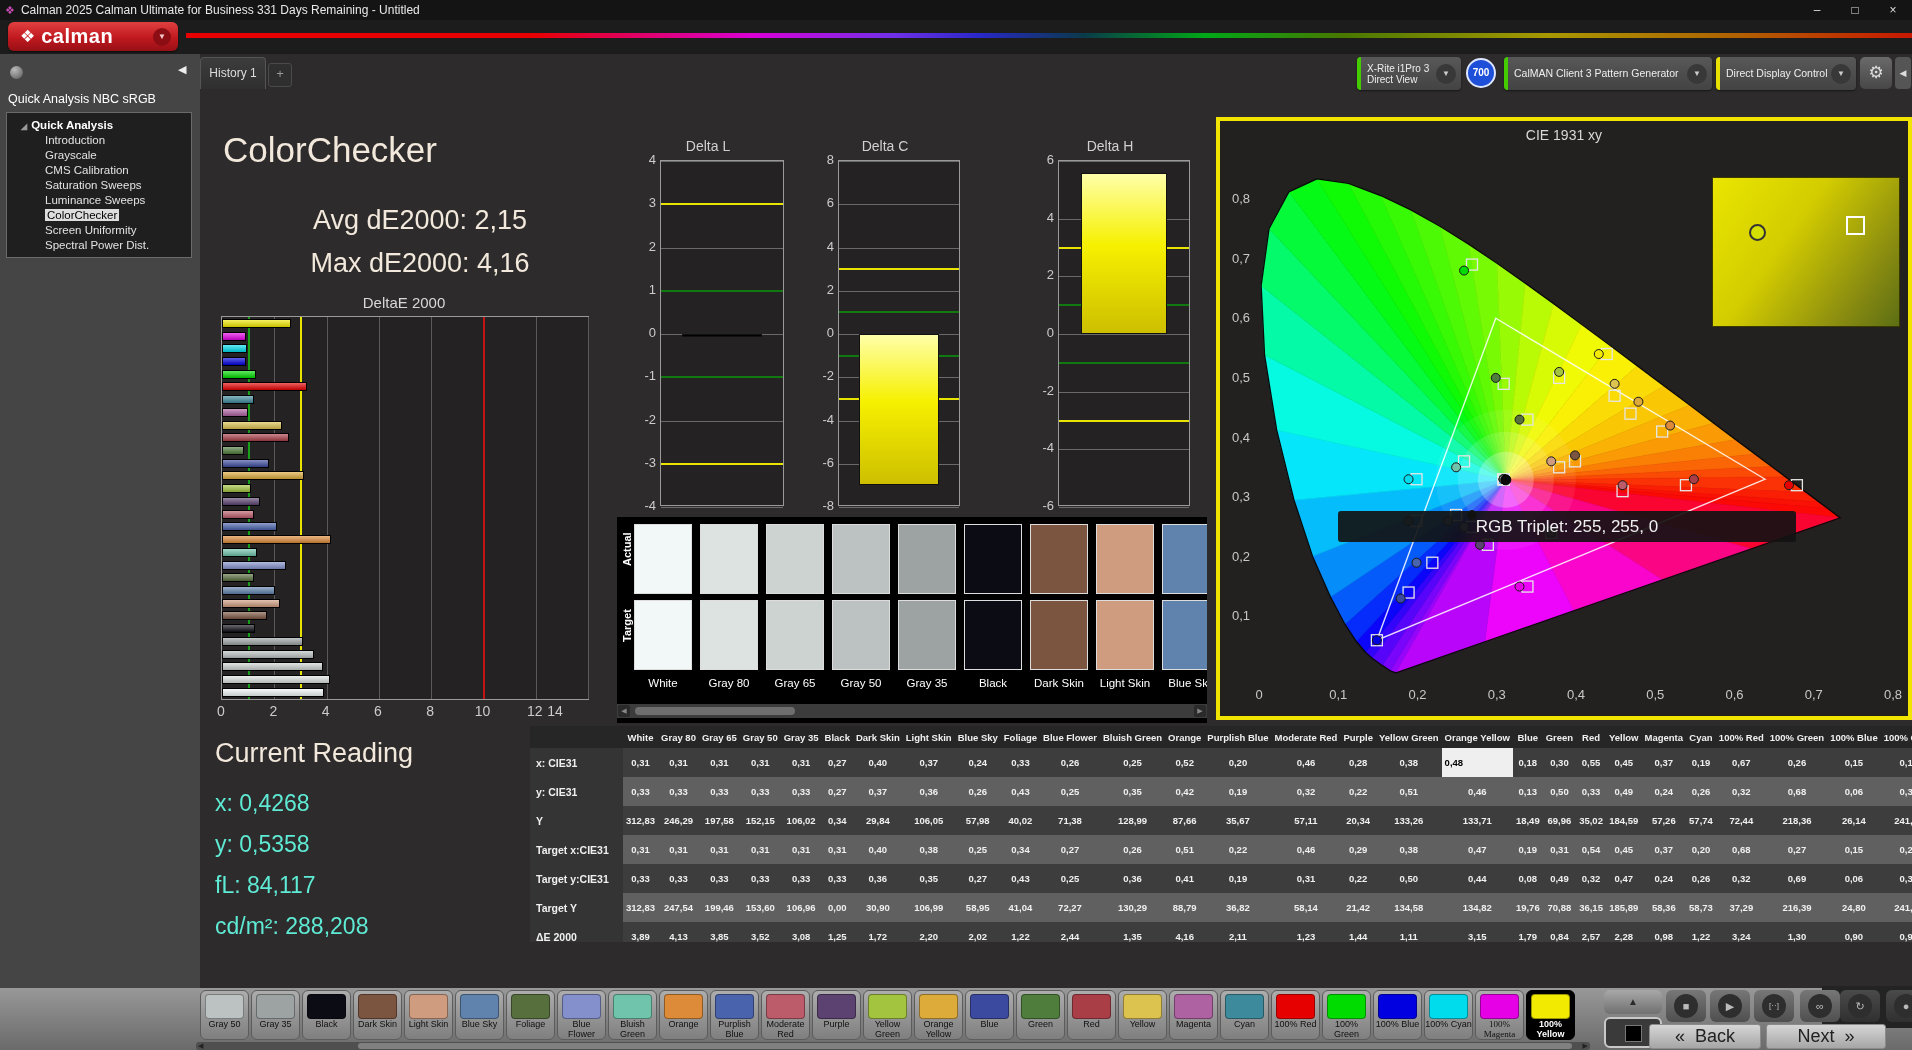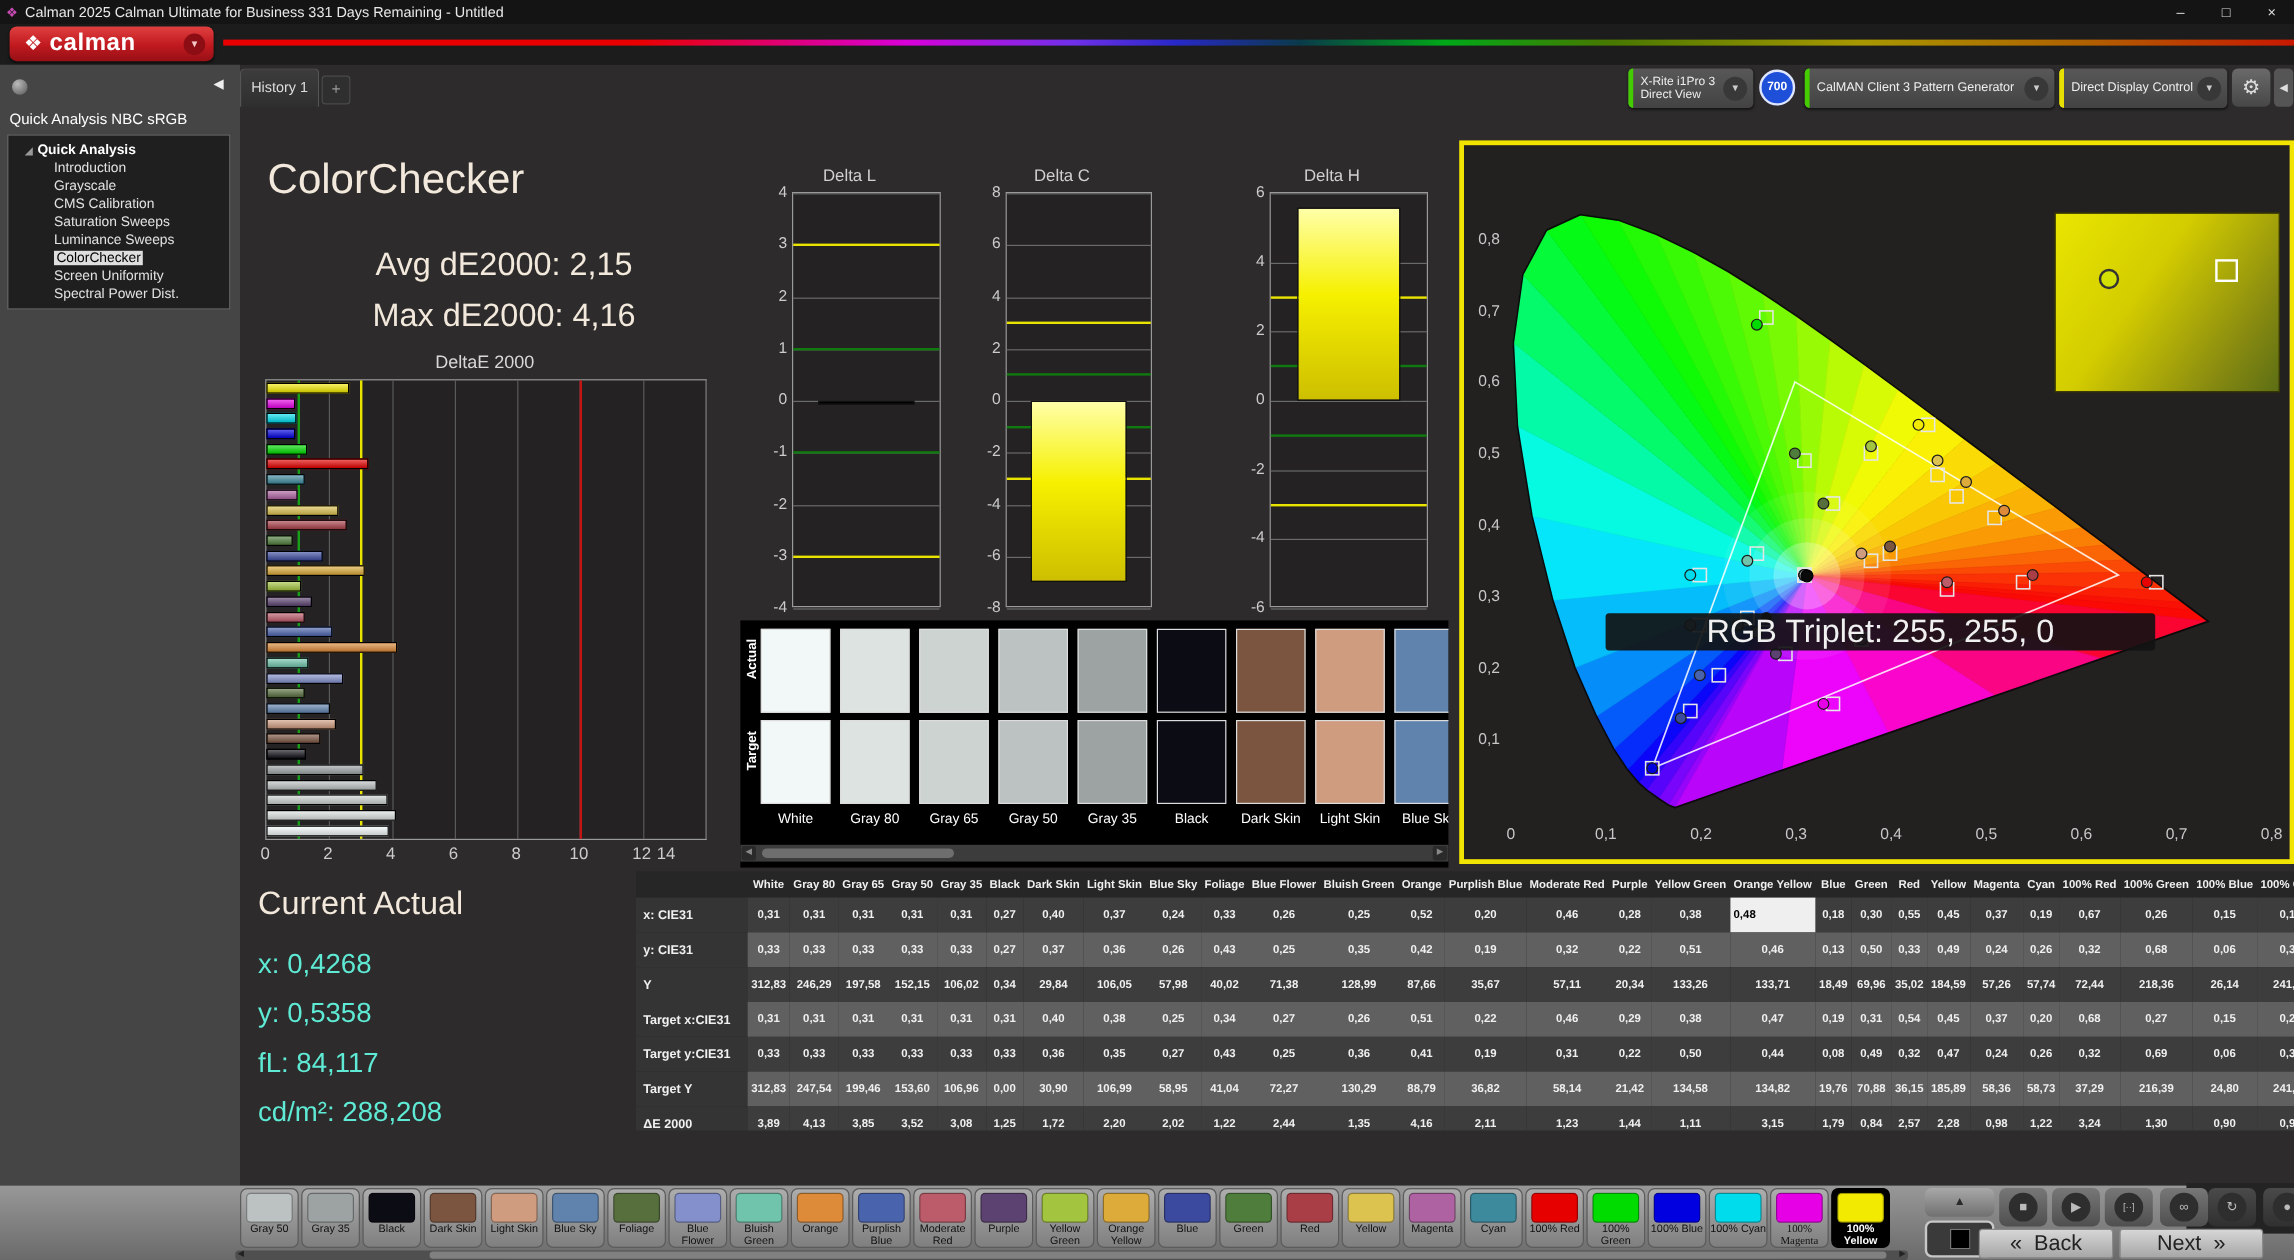--- a/index.html
+++ b/index.html
@@ -102,21 +102,21 @@
   #cie{position:absolute;left:1216px;top:117px;width:696px;height:603px;background:#232020;
     border:4px solid #f0e400;box-sizing:border-box;}
   #cie-title{position:absolute;left:0;top:6px;width:100%;text-align:center;font-size:14px;color:#d8d8d8;}
   .cie-lab{position:absolute;font-size:13px;color:#c8c8c8;}
   #cie-inset{position:absolute;left:492px;top:56px;width:186px;height:148px;border:1px solid #3a3a00;
     background:linear-gradient(125deg,#eae600 0%,#d3cc00 40%,#8a8c10 78%,#5c6e14 100%);}
   #cie-inset .dot{position:absolute;left:36px;top:46px;width:13px;height:13px;border-radius:50%;
     background:#d4e000;border:2px solid #333;}
   #cie-inset .tgt{position:absolute;right:34px;top:38px;width:15px;height:15px;border:2px solid #fff;}
   #rgbbox{position:absolute;left:118px;top:390px;width:458px;height:31px;background:rgba(18,18,18,.92);
-    border-radius:3px;color:#f0f0f0;font-size:27px;text-align:center;line-height:31px;}
+    border-radius:3px;color:#f0f0f0;font-size:17px;text-align:center;line-height:31px;}
   
   #bottombar{position:absolute;left:0;top:988px;width:1912px;height:62px;
     background:linear-gradient(180deg,#989898,#6a6a6a);}
   .pbtn{position:absolute;top:2px;width:49px;height:50px;border-radius:6px;border:1px solid #5c5c5c;
     background:linear-gradient(180deg,#adadad,#7f7f7f);box-sizing:border-box;text-align:center;}
   .pbtn .chip{margin:3px auto 1px auto;width:37px;height:23px;border-radius:4px;border:1px solid rgba(0,0,0,.35);}
   .pbtn .plab{font-size:9px;line-height:9.5px;color:#101010;}
   .pbtn.sel{background:#000;border-color:#000;}
   .pbtn.sel .plab{color:#fff;font-weight:bold;}
   #chevbtn{position:absolute;left:1604px;top:2px;width:58px;height:24px;border-radius:6px;
@@ -374,21 +374,21 @@
       <div class="sw" style="left: 545px; top: 7px; background: rgb(95, 131, 173);"></div>
       <div class="sw" style="left: 545px; top: 83px; background: rgb(95, 131, 173);"></div>
       <div class="sw-lab" style="left: 541px;">Blue Sky</div>
     </div>
   <div id="sw-scroll">
     <span class="sw-arr" style="left:1px;">◀</span>
     <div id="sw-thumb"></div>
     <span class="sw-arr" style="right:1px;">▶</span>
   </div>
 
-  <div id="cr-title">Current Actual</div>
+  <div id="cr-title">Current Reading</div>
   <div class="cr-line" style="top:790px;">x: 0,4268</div>
   <div class="cr-line" style="top:831px;">y: 0,5358</div>
   <div class="cr-line" style="top:872px;">fL: 84,117</div>
   <div class="cr-line" style="top:913px;">cd/m²: 288,208</div>
 
   <div id="tablewrap">
       <table>
         <thead>
           <tr>
             <th></th>
@@ -638,20 +638,21 @@
             <td>3,24</td>
             <td>1,30</td>
             <td>0,90</td>
             <td>0,95</td>
           </tr>
         </tbody>
       </table>
     </div>
 
   <div id="cie">
+    <div id="cie-title">CIE 1931 xy</div>
     <svg id="cie-svg" width="688" height="595" viewBox="0 0 688 595" style="position:absolute;left:0;top:0;">
         <polygon points="285.81475,358.83375 175.97425,552.01875 170.26825,549.87225" fill="hsl(275,96%,50%)" stroke="hsl(275,96%,50%)" stroke-width="0.6"></polygon>
         <polygon points="285.81475,358.83375 170.26825,549.87225 162.1055,544.446375" fill="hsl(268.5,96%,50%)" stroke="hsl(268.5,96%,50%)" stroke-width="0.6"></polygon>
         <polygon points="285.81475,358.83375 162.1055,544.446375 152.12,537.291375" fill="hsl(260,96%,50%)" stroke="hsl(260,96%,50%)" stroke-width="0.6"></polygon>
         <polygon points="285.81475,358.83375 152.12,537.291375 145.38375000000002,531.209625" fill="hsl(251,96%,50%)" stroke="hsl(251,96%,50%)" stroke-width="0.6"></polygon>
         <polygon points="285.81475,358.83375 145.38375000000002,531.209625 136.34924999999998,520.53675" fill="hsl(241.5,96%,50%)" stroke="hsl(241.5,96%,50%)" stroke-width="0.6"></polygon>
         <polygon points="285.81475,358.83375 136.34924999999998,520.53675 124.858,503.2455" fill="hsl(230.5,96%,50%)" stroke="hsl(230.5,96%,50%)" stroke-width="0.6"></polygon>
         <polygon points="285.81475,358.83375 124.858,503.2455 110.35525,475.87762499999997" fill="hsl(219,96%,50%)" stroke="hsl(219,96%,50%)" stroke-width="0.6"></polygon>
         <polygon points="285.81475,358.83375 110.35525,475.87762499999997 92.44475,435.332625" fill="hsl(206.5,96%,50%)" stroke="hsl(206.5,96%,50%)" stroke-width="0.6"></polygon>
         <polygon points="285.81475,358.83375 92.44475,435.332625 73.9795,379.10625000000005" fill="hsl(195,96%,50%)" stroke="hsl(195,96%,50%)" stroke-width="0.6"></polygon>

